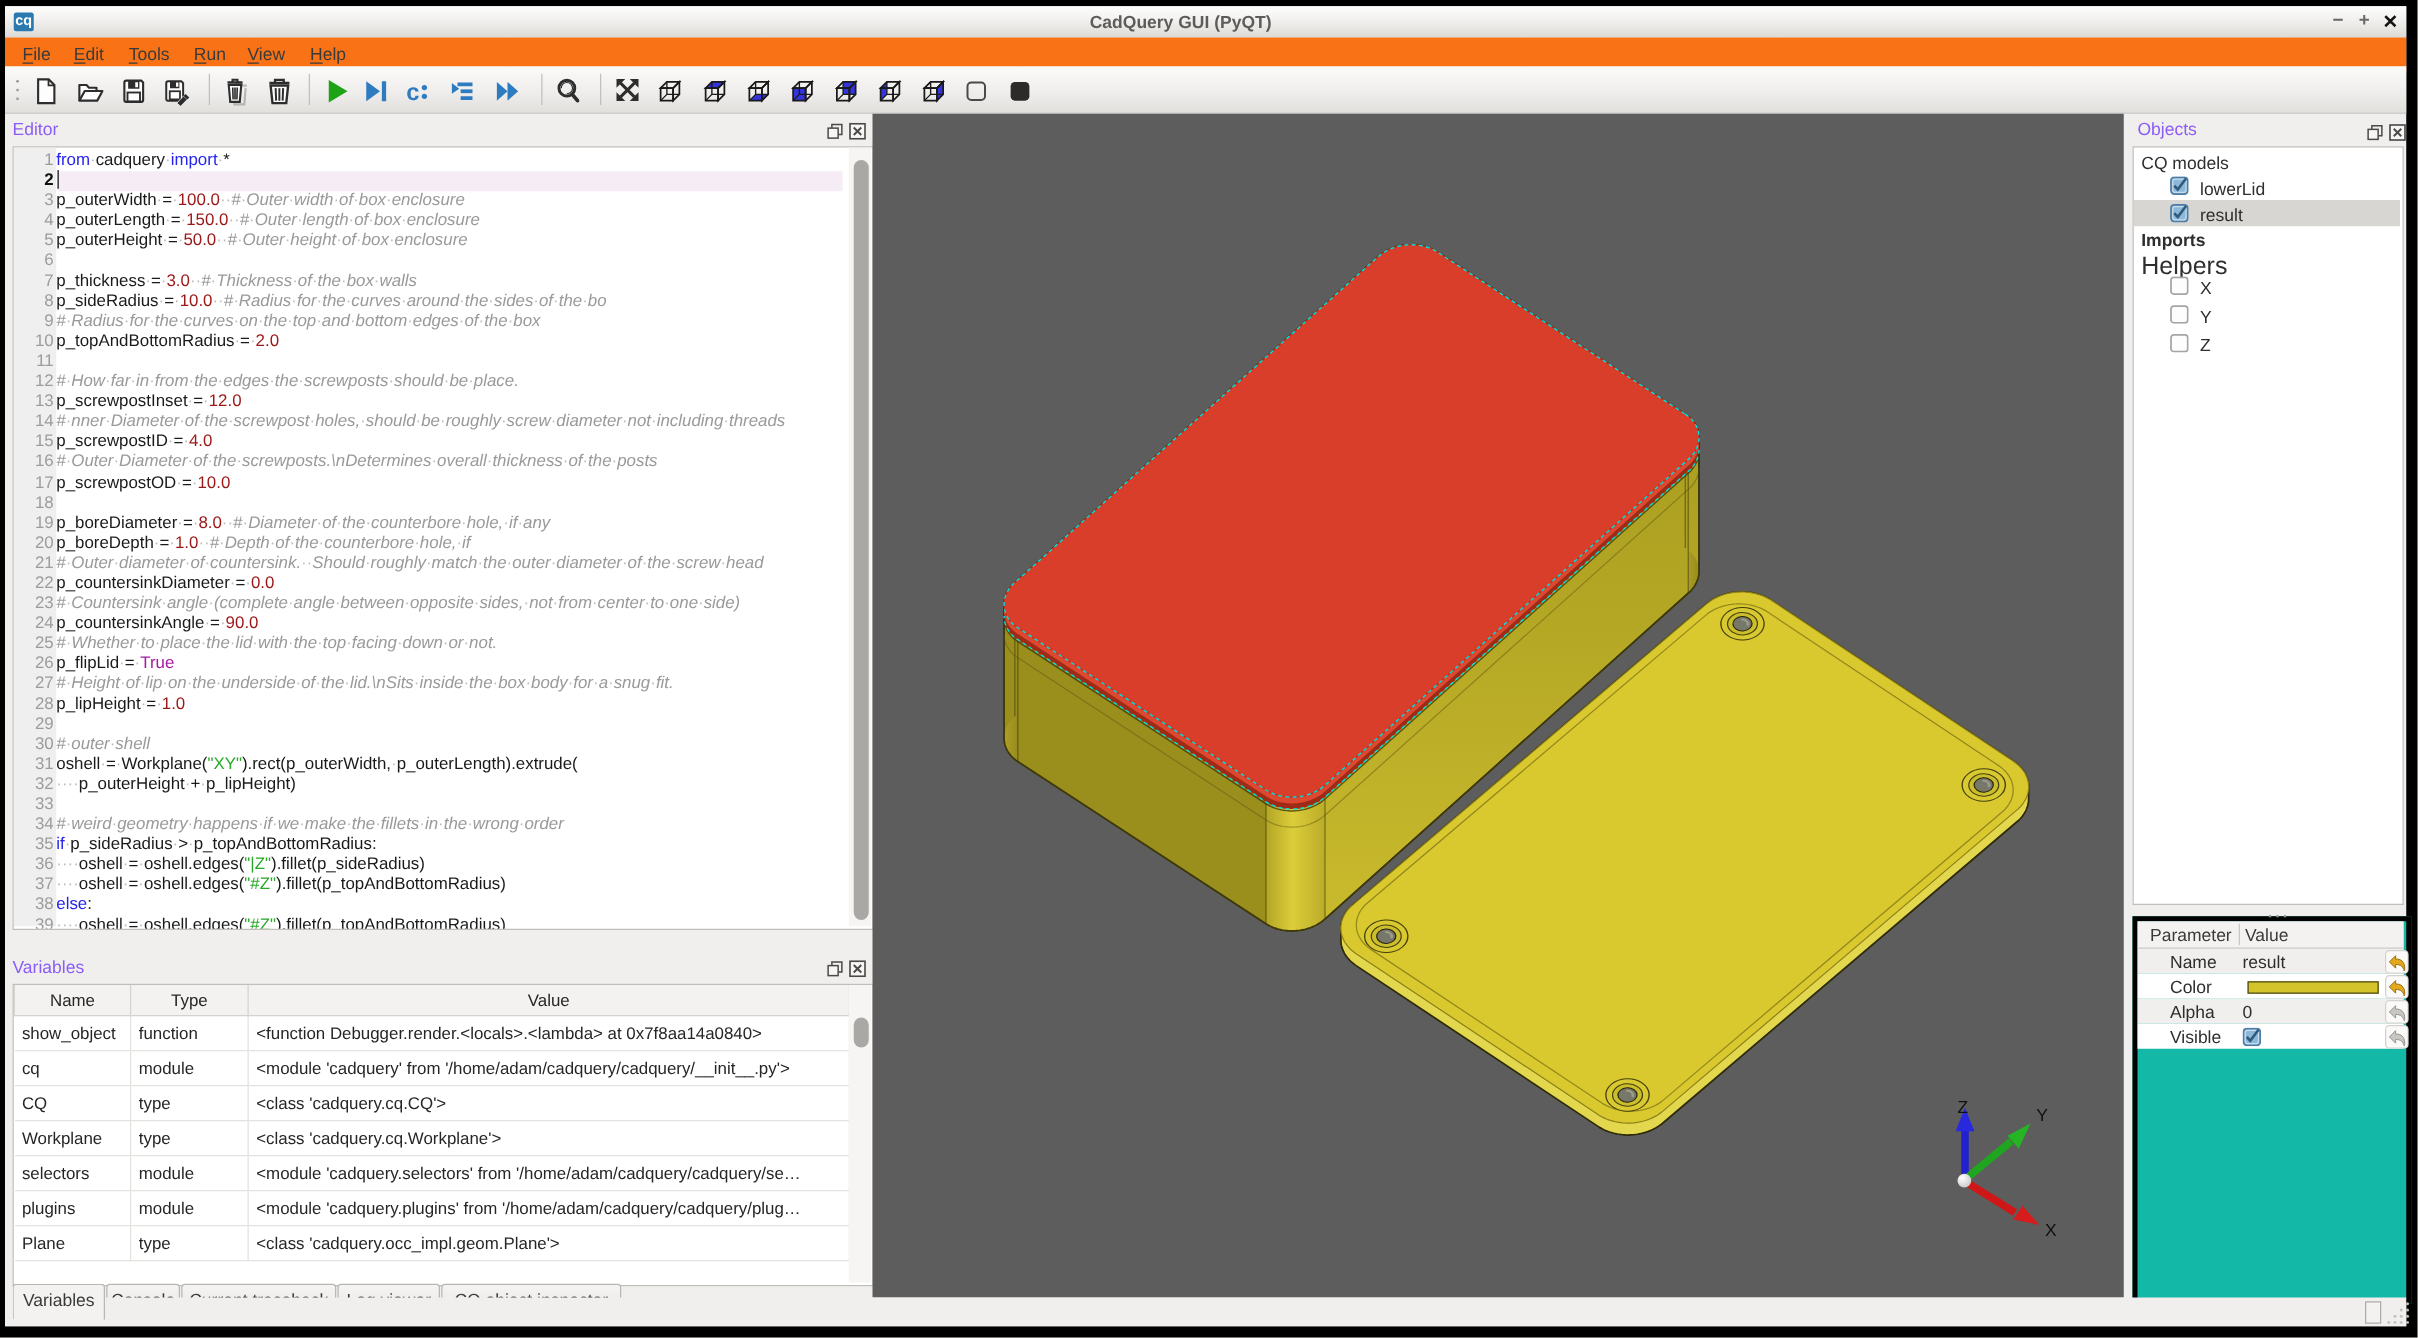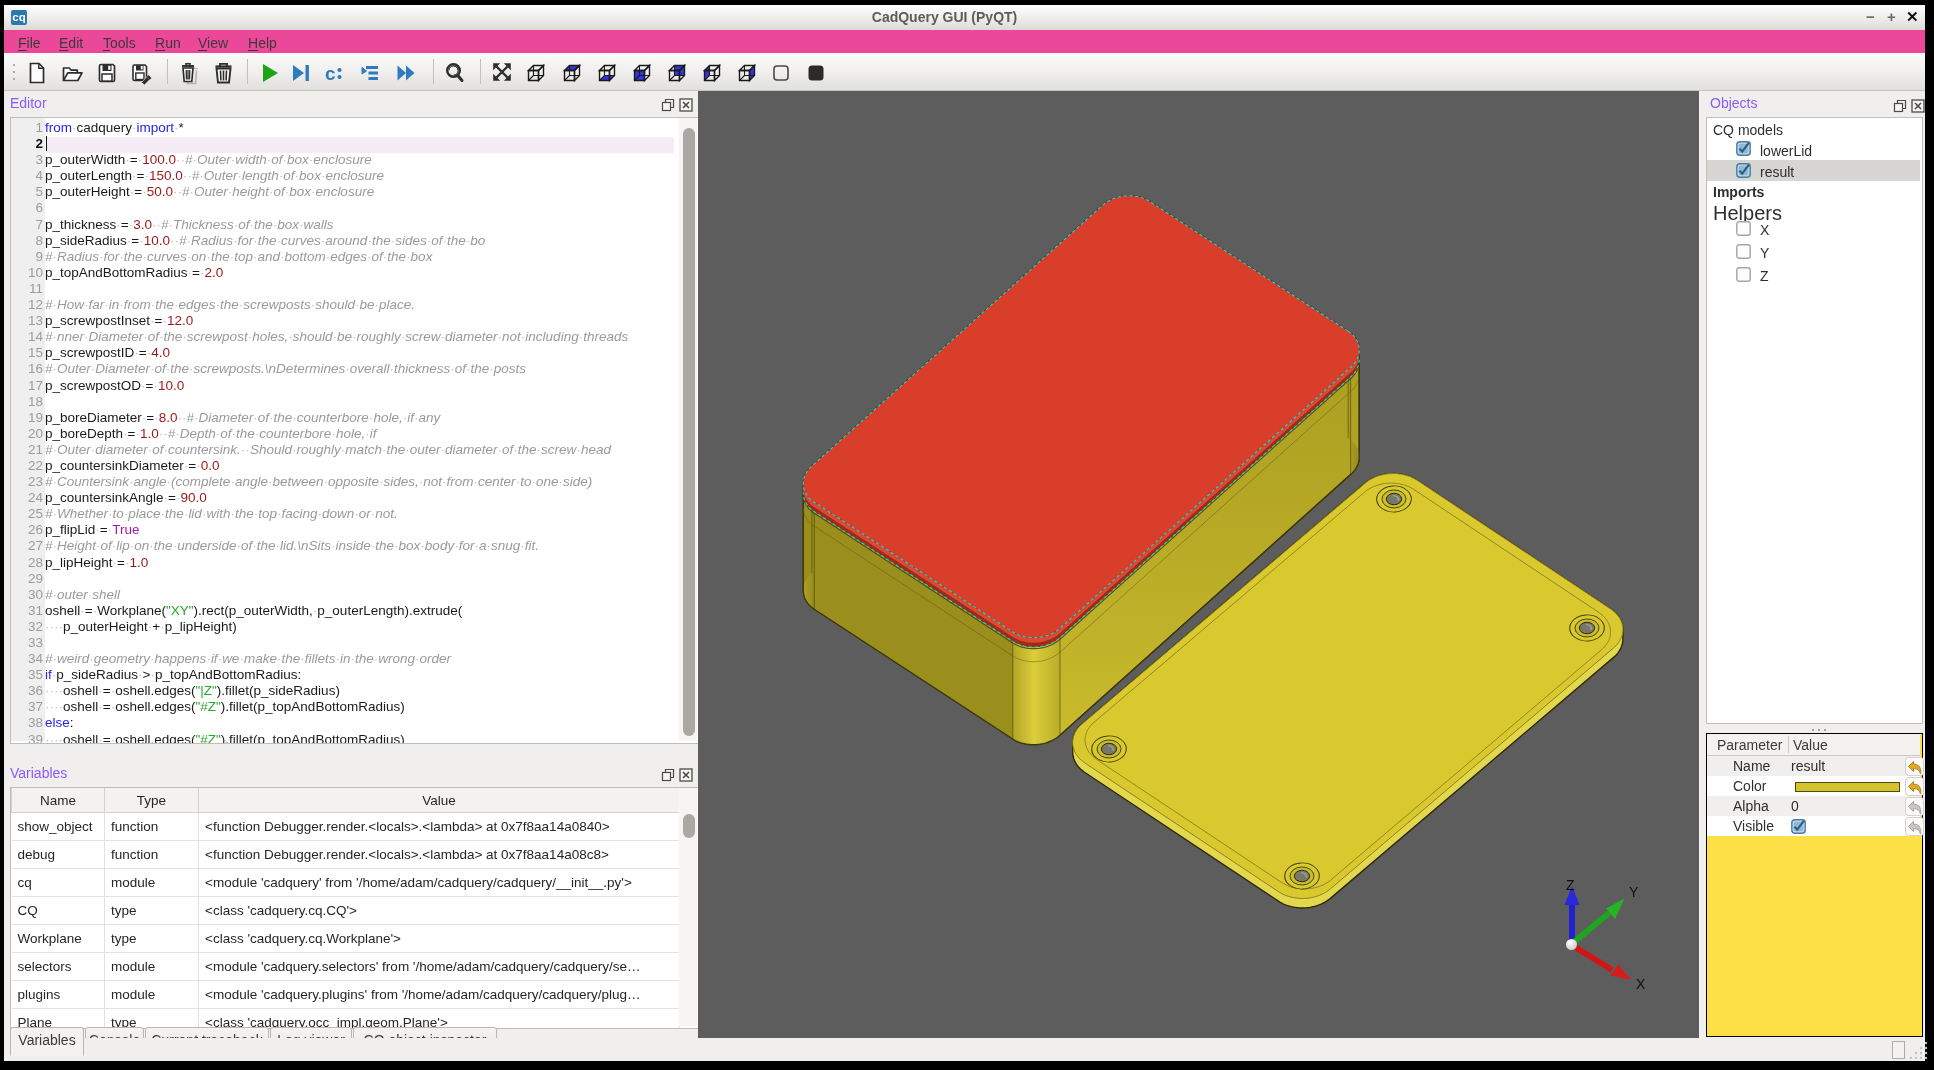--- a/index.html
+++ b/index.html
@@ -8,21 +8,21 @@
   .abs{position:absolute;}
   #win{left:4px;top:5px;width:1921px;height:1056px;background:#f0efed;}
   
   #titlebar{left:0;top:0;width:100%;height:25px;
     background:linear-gradient(#fefefe,#f3f2f0 40%,#e7e5e2 75%,#dcdad7);}
   #cqicon{left:7px;top:5px;width:16px;height:15px;background:#2a7ab0;border-radius:2px;
     color:#fff;font-weight:bold;font-size:11.5px;text-align:center;line-height:14px;}
   #title{left:0;top:4px;width:1881px;text-align:center;font-weight:bold;font-size:14px;color:#5d5c5a;}
   .winbtn{top:3px;font-size:15px;color:#6a6a6a;font-weight:bold;}
   
-  #menubar{left:0;top:25px;width:100%;height:28px;background:#ec4899;text-align:center;}
+  #menubar{left:0;top:25px;width:100%;height:28px;background:#f97316;text-align:center;}
   .menu{position:absolute;top:5px;font-size:14px;color:#3a3a3a;}
   .menu u{text-decoration-thickness:1px;text-underline-offset:2px;}
   
   #toolbar{left:0;top:48px;width:100%;height:37px;
     background:linear-gradient(#fbfbfa,#efeeec 55%,#e2e0dd);border-bottom:1px solid #c6c4c1;}
   .tbi{position:absolute;top:8px;}
   .tsep{position:absolute;top:6px;width:1px;height:25px;background:#c2c0bd;}
   
   .phead{font-size:14px;color:#8b5cf6;}
   #editor-wrap{left:2px;top:86px;width:692px;height:654px;}
@@ -46,21 +46,21 @@
     padding:0 0 0 6px;white-space:nowrap;overflow:hidden;}
   
   .tab{position:absolute;top:0;height:25px;line-height:25px;font-size:14px;color:#3a3a3a;
     background:linear-gradient(#f5f4f2,#e8e6e3);border:1px solid #b9b7b4;border-radius:3px 3px 0 0;
     text-align:center;}
   .tab.active{background:#f3f2f0;border-bottom:1px solid #f3f2f0;height:27px;z-index:3;}
   
   #objects-wrap{left:1698px;top:86px;width:223px;height:643px;}
   #objbox{left:4px;top:26px;width:215px;height:605px;background:#fff;border:1px solid #c0beba;}
   #params-wrap{left:1698px;top:728px;width:223px;height:304px;}
-  #parbox{left:4px;top:0;width:215px;height:302px;background:#fde047;border:1px solid #000000;}
+  #parbox{left:4px;top:0;width:215px;height:302px;background:#14b8a6;border:4px solid #000000;}
   
   #statusbar{left:0;top:1033px;width:100%;height:23px;background:#f0efed;}
 </style>
 </head>
 <body>
 <div id="win" class="abs">
   <div id="titlebar" class="abs">
     <div id="cqicon" class="abs">cq</div>
     <div id="title" class="abs">CadQuery GUI (PyQT)</div>
     <div class="abs winbtn" style="left:1862px;">−</div>
@@ -275,25 +275,20 @@
 <tbody>
             <tr>
               <th>Name</th>
               <th>Type</th>
               <th>Value</th>
             </tr>
 <tr>
               <td>show_object</td>
               <td>function</td>
               <td>&lt;function Debugger.render.&lt;locals&gt;.&lt;lambda&gt; at 0x7f8aa14a0840&gt;</td>
-            </tr>
-<tr>
-              <td>debug</td>
-              <td>function</td>
-              <td>&lt;function Debugger.render.&lt;locals&gt;.&lt;lambda&gt; at 0x7f8aa14a08c8&gt;</td>
             </tr>
 <tr>
               <td>cq</td>
               <td>module</td>
               <td>&lt;module 'cadquery' from '/home/adam/cadquery/cadquery/__init__.py'&gt;</td>
             </tr>
 <tr>
               <td>CQ</td>
               <td>type</td>
               <td>&lt;class 'cadquery.cq.CQ'&gt;</td>

